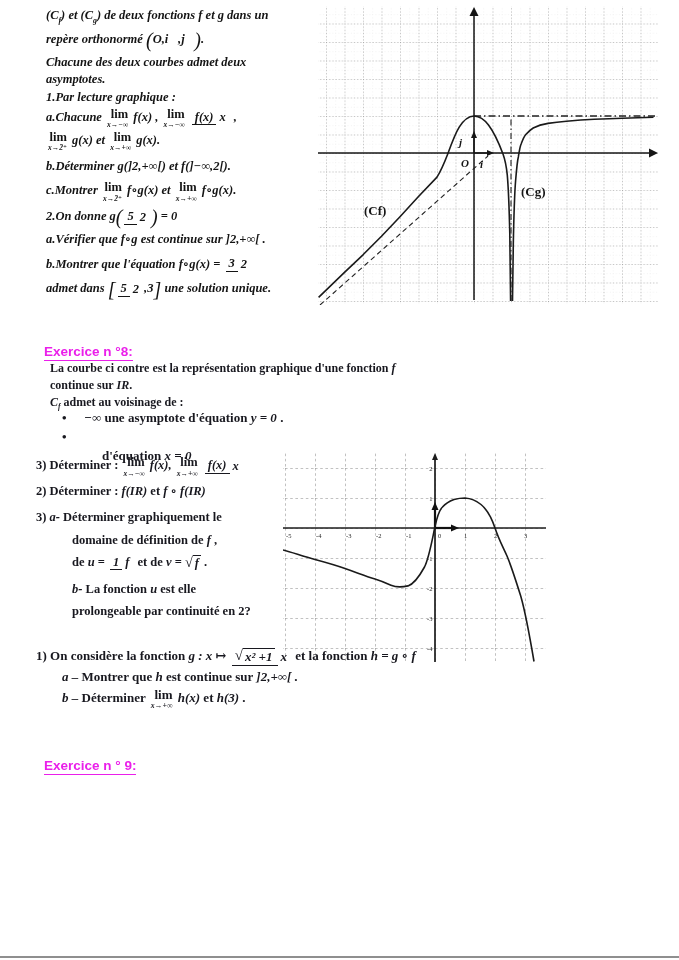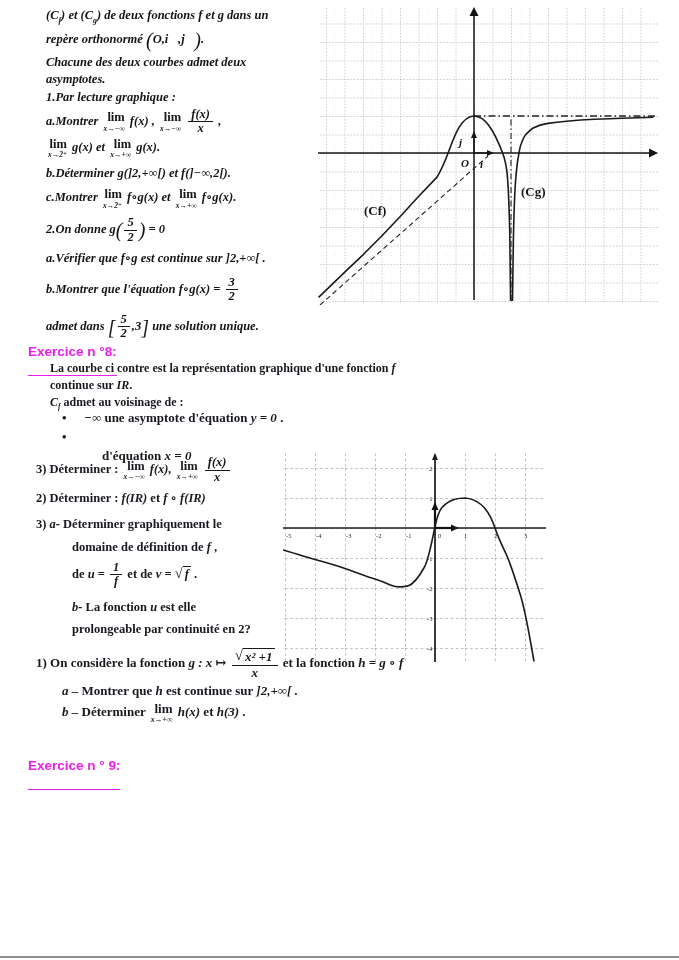--- a/index.html
+++ b/index.html
@@ -10,21 +10,21 @@
 
   
   .blockA{position:absolute;left:46px;top:8px;width:286px;
           font-style:italic;font-weight:700;font-size:12.5px;line-height:1.25;}
   .fline{margin-bottom:7px;white-space:nowrap;}
   .fline.tight{margin-bottom:2px;}
   .fline.tall{margin-bottom:9px;}
 
   .exoTitle{position:absolute;font-family:"Liberation Sans","DejaVu Sans",sans-serif;
             font-weight:700;font-size:13.5px;color:#ea1fea;}
-  .exoTitle span{border-bottom:1.6px solid #ea1fea;padding-bottom:16px;}
+  .exoTitle span{border-bottom:1.6px solid #ea1fea;padding-bottom:1px;margin-left:16px;}
   .t8{left:28px;top:344px;}
   .t9{left:28px;top:758px;}
 
   .blockB{position:absolute;left:50px;top:361px;width:608px;
           font-weight:700;font-size:12px;line-height:1.24;color:#18181f;}
   .bullets{position:absolute;left:62px;top:410px;width:560px;
            font-weight:700;font-size:13px;color:#18181f;}
   .bullet-row{display:flex;margin-bottom:3px;}
   .bullet-row .dot{width:22px;}
   .bullet-cont{margin-left:40px;margin-bottom:2px;}
@@ -37,21 +37,21 @@
   .blockQ4{position:absolute;left:36px;top:648px;width:636px;
            font-weight:700;font-size:13px;color:#18181f;}
   .blockQ4 .sub{margin-left:26px;}
   .blockQ4 .fline{margin-bottom:3px;}
 
   
   .it{font-style:italic;}
   .lim{display:inline-flex;flex-direction:column;align-items:flex-end;
        vertical-align:middle;line-height:1;font-style:normal;margin:0 2px;}
   .lim .limsub{font-size:0.60em;font-style:italic;margin-top:1px;}
-  .frac{display:inline-flex;flex-direction:column;align-items:center;
+  .frac{display:inline-flex;flex-direction:row;align-items:center;
         vertical-align:middle;line-height:1.08;font-style:italic;margin:0 2px;text-align:center;}
   .frac .num{border-bottom:1.2px solid currentColor;padding:0 3px;}
   .frac .den{padding:0 3px;}
   .big{font-size:1.6em;font-weight:400;vertical-align:middle;line-height:0.75;}
   sub{font-size:0.62em;}
   .sqrt{display:inline-flex;align-items:flex-start;vertical-align:middle;font-style:italic;}
   .sqrt .rad{font-size:1.15em;line-height:1;font-style:normal;}
   .sqrt .ovl{border-top:1.4px solid currentColor;padding:0 2px;line-height:1.25;}
 
   
@@ -63,21 +63,21 @@
 <body>
 
 <div class="page">
 
   <div class="blockA">
     <div class="fline"><span>(C</span><sub class="it">f</sub><span>) et (C</span><sub class="it">g</sub><span>) de deux fonctions f et g dans un</span></div>
     <div class="fline"><span>repère orthonormé </span><span class="big">(</span><span>O,i⃗,j⃗</span><span class="big">)</span><span>.</span></div>
     <div class="fline tight"><span>Chacune des deux courbes admet deux</span></div>
     <div class="fline tight"><span>asymptotes.</span></div>
     <div class="fline tight"><span>1.Par lecture graphique :</span></div>
-    <div class="fline tight"><span>a.Montrer </span><span class="lim">
+    <div class="fline tight"><span>a.Chacune </span><span class="lim">
           <span>lim</span>
           <span class="limsub">x→−∞</span>
         </span><span> f(x) , </span><span class="lim">
           <span>lim</span>
           <span class="limsub">x→−∞</span>
         </span><span> </span><span class="frac">
           <span class="num">f(x)</span>
           <span class="den">x</span>
         </span><span> ,</span></div>
     <div class="fline"><span class="lim">

